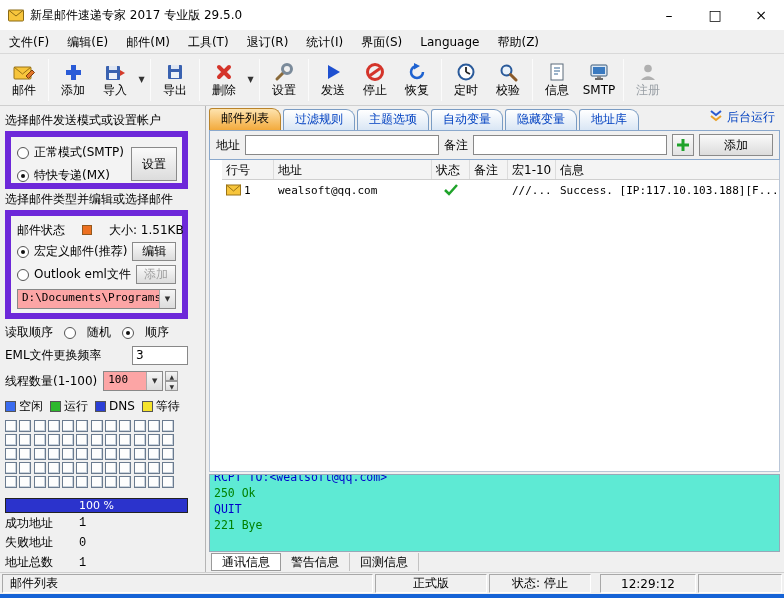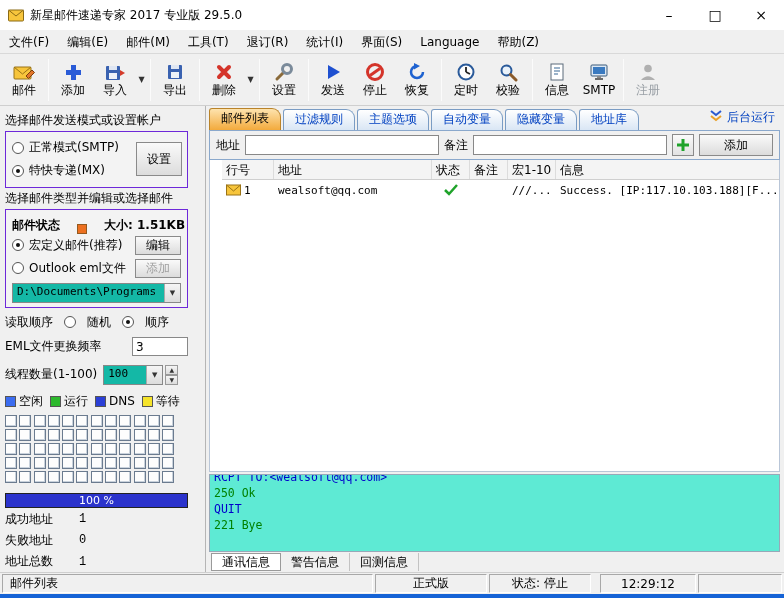--- a/index.html
+++ b/index.html
@@ -28,32 +28,32 @@
   .dd { width:11px; height:48px; display:flex; align-items:center; justify-content:center; font-size:8px; color:#333; }
   .tsep { width:1px; height:42px; background:#c4c4c4; border-right:1px solid #fbfbfb; margin:0 3px; flex:none; }
 
   
   .content { flex:1; display:flex; min-height:0; }
   .sidebar { width:206px; flex:none; padding:4px 17px 0 5px; border-right:1px solid #b5b5b5; display:flex; flex-direction:column; overflow:hidden; background:#f0f0f0; }
   .main { flex:1; display:flex; flex-direction:column; min-width:0; padding:0 4px 0 3px; }
 
   
   .sb-label { font-size:12px; line-height:17px; margin-top:2px; white-space:nowrap; }
-  .groupbox { position:relative; border:1px solid #6d28d9; background:#f3f3f3; padding:4px 6px; margin-top:2px; }
+  .groupbox { position:relative; border:6px solid #6d28d9; background:#f3f3f3; padding:4px 6px; margin-top:2px; }
   .radio-row { display:flex; align-items:center; gap:5px; height:23px; white-space:nowrap; }
   .radio { width:12px; height:12px; border:1px solid #555; border-radius:50%; background:#fff; display:inline-block; position:relative; flex:none; }
   .radio.checked::after { content:""; position:absolute; inset:3px; background:#111; border-radius:50%; }
   .btn { background:linear-gradient(#fafafa,#dcdcdc); border:1px solid #8a8a8a; font-size:12px; font-family:inherit; color:#000; }
   .settings-btn { position:absolute; right:5px; top:10px; width:46px; height:34px; }
   .type-row { display:flex; align-items:center; gap:5px; height:23px; white-space:nowrap; }
   .type-row .btn { margin-left:auto; width:46px; height:19px; }
   .btn.disabled-btn { color:#9f9f9f; }
-  .status-line { display:flex; align-items:flex-end; gap:17px; height:20px; white-space:nowrap;font-weight:bold; }
+  .status-line { display:flex; align-items:center; gap:17px; height:20px; white-space:nowrap; }
   .status-square { width:10px; height:10px; border:1px solid #94591e; flex:none; }
-  .combo { display:flex; height:20px; border:1px solid #888; background:#14b8a6; align-items:stretch; margin-top:3px; }
+  .combo { display:flex; height:20px; border:1px solid #888; background:#fca5a5; align-items:stretch; margin-top:3px; }
   .combo-text { flex:1; padding:1px 4px; font-size:11px; white-space:nowrap; overflow:hidden; font-family:"DejaVu Sans Mono",monospace; }
   .combo-arrow { width:16px; background:linear-gradient(#f5f5f5,#dcdcdc); border-left:1px solid #aaa; display:flex; align-items:center; justify-content:center; font-size:7px; color:#333; }
   .read-order { display:flex; align-items:center; gap:11px; height:24px; margin-top:3px; white-space:nowrap; }
   .field-row { display:flex; align-items:center; height:24px; margin-top:1px; white-space:nowrap; }
   .field-row input { width:56px; height:19px; border:1px solid #888; padding:0 3px; font-size:12px; margin-left:auto; font-family:inherit; }
   .thread-row { display:flex; align-items:center; height:26px; margin-top:4px; white-space:nowrap; }
   .thread-combo { width:60px; margin-left:6px; margin-top:0; }
   .spin { width:13px; height:20px; margin-left:2px; display:flex; flex-direction:column; }
   .spin span { flex:1; background:linear-gradient(#f5f5f5,#dcdcdc); border:1px solid #999; font-size:6px; display:flex; align-items:center; justify-content:center; color:#333; }
   .legend { display:flex; align-items:center; height:18px; margin-top:5px; }

